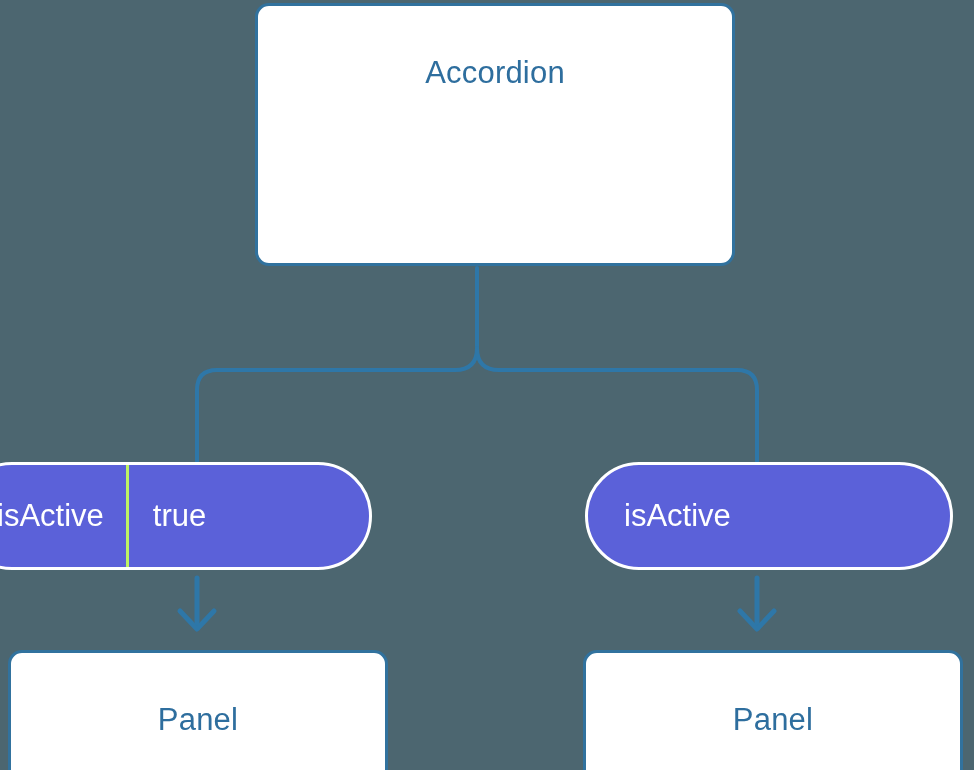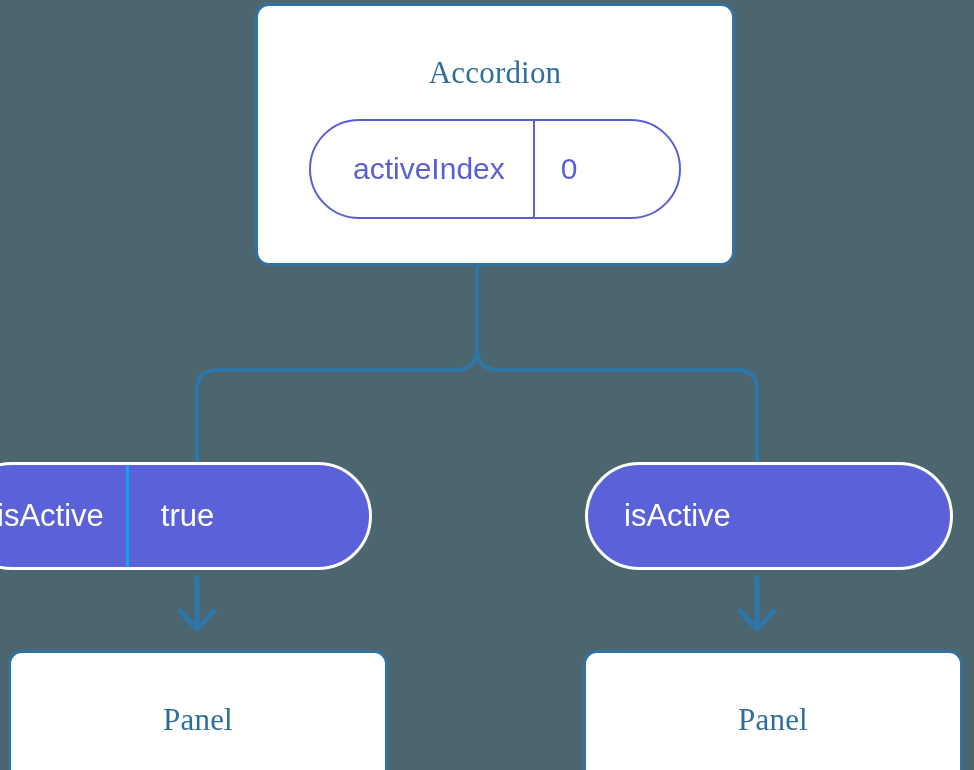--- a/index.html
+++ b/index.html
@@ -22,21 +22,20 @@
     border:3px solid #31729e;
     border-radius:14px;
     display:flex; flex-direction:column;
     align-items:center;
   }
   .card-title{
     color:#2e6e9e;
     font-size:31px;
     letter-spacing:.2px;
     white-space:nowrap;
-    font-family:Liberation Serif, serif;
   }
 
   
   #accordion-card{
     left:255px; top:3px; width:480px; height:263px;
     border-top-left-radius:14px; border-top-right-radius:14px;
     justify-content:flex-start;
     padding-top:49px;
   }
 
@@ -68,22 +67,22 @@
   }
 
   
   .pill-filled{
     background:#5b61d9;
     border:3px solid #ffffff;
   }
   .pill-filled .seg{ color:#ffffff; font-size:31px; }
   .pill-filled .seg-key{ padding:0 22px 0 36px; }
   .pill-filled .seg-val{
-    padding:0 38px 0 32px;
-    border-left:3px solid #0ea5e9;
+    padding:0 38px 0 24px;
+    border-left:3px solid #bef264;
   }
 
   #pill-is-active-true{
     left:-42px; top:462px; width:414px; height:108px;
   }
   #pill-is-active-false{
     left:585px; top:462px; width:368px; height:108px;
   }
 
   
@@ -123,24 +122,20 @@
     <g fill="none" stroke="#2e77a8" stroke-width="5" stroke-linecap="round" stroke-linejoin="round">
       <path d="M757,578 L757,628"></path>
       <path d="M740,611 L757,629 L774,611"></path>
     </g>
   </svg>
 
   <div class="card" id="accordion-card">
     <div class="card-title">Accordion</div>
   </div>
 
-  <div class="pill pill-outline" id="pill-active-index">
-    <div class="seg seg-key">activeIndex</div>
-    <div class="seg seg-val">0</div>
-  </div>
 
   <div class="pill pill-filled" id="pill-is-active-true">
     <div class="seg seg-key">isActive</div>
     <div class="seg seg-val">true</div>
   </div>
 
   <div class="card panel-card" id="panel-card-left">
     <div class="card-title">Panel</div>
   </div>
 

